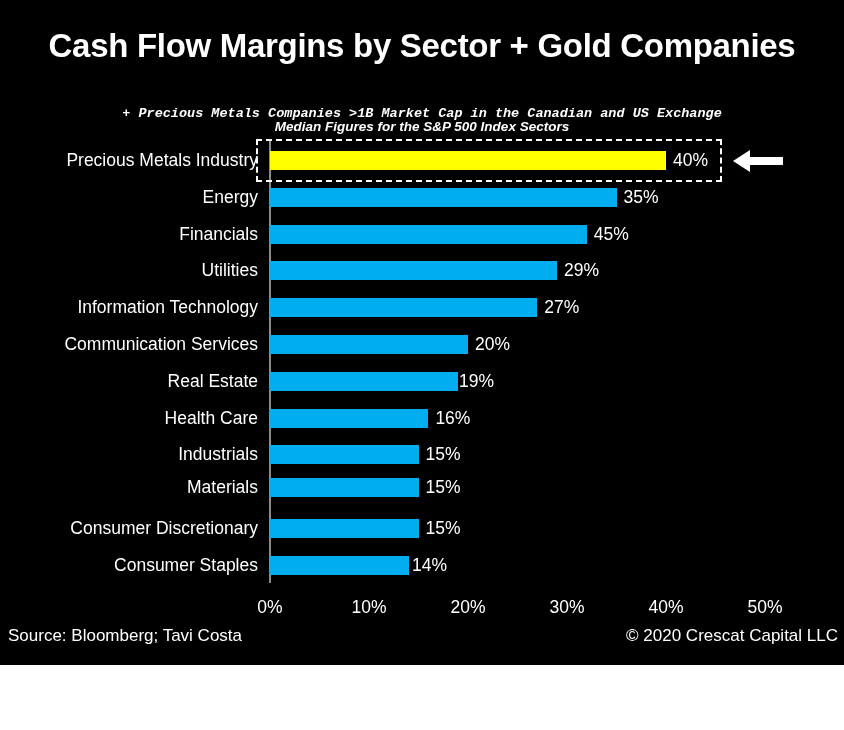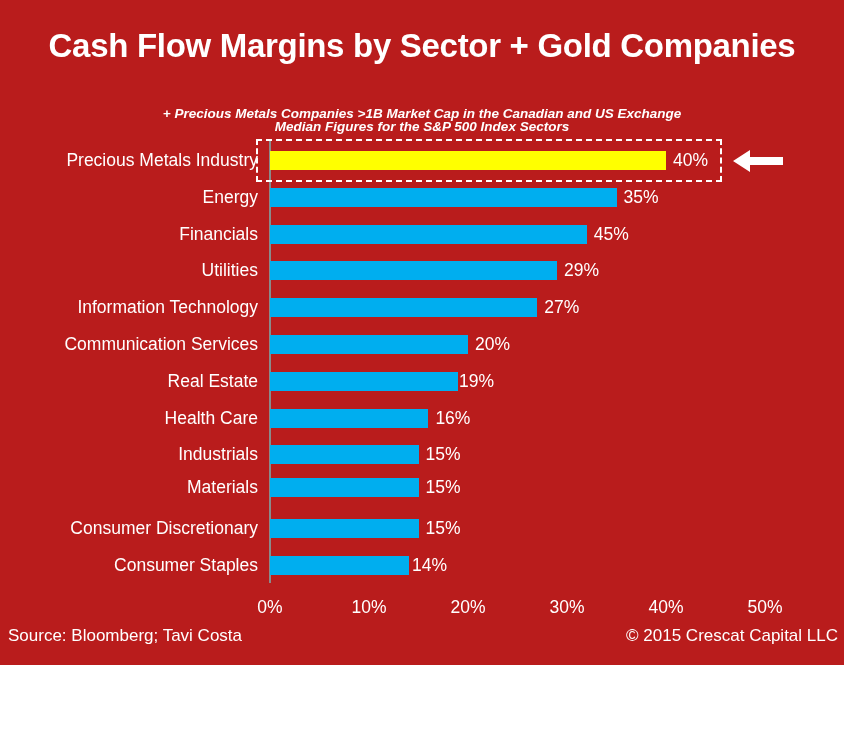--- a/index.html
+++ b/index.html
@@ -10,21 +10,21 @@
   body {
     width: 844px;
     height: 730px;
     font-family: "Liberation Sans", sans-serif;
     overflow: hidden;
   }
   #chart-card {
     position: relative;
     width: 844px;
     height: 717px;
-    background: #b91c1c;
+    background: #000000;
     overflow: hidden;
   }
   #chart-title {
     position: absolute;
     top: 27px;
     left: 0;
     width: 844px;
     text-align: center;
     color: #ffffff;
     font-size: 33px;
@@ -50,20 +50,21 @@
     position: absolute;
     top: 106px;
     left: 0;
     width: 844px;
     text-align: center;
     color: #ffffff;
     font-size: 13.5px;
     font-weight: bold;
     font-style: italic;
     white-space: nowrap;
+    font-family: Liberation Mono, monospace;
   }
 
   #plot {
     position: absolute;
     left: 0;
     top: 0;
     width: 844px;
     height: 665px;
   }
 
@@ -268,17 +269,17 @@
         <div class="xtick-label" style="left: 369px;">10%</div>
         <div class="xtick-label" style="left: 468px;">20%</div>
         <div class="xtick-label" style="left: 567px;">30%</div>
         <div class="xtick-label" style="left: 666px;">40%</div>
         <div class="xtick-label" style="left: 765px;">50%</div>
       </div>
 
   </div>
 
   <div id="footer-left">Source: Bloomberg; Tavi Costa</div>
-  <div id="footer-right">© 2015 Crescat Capital LLC</div>
+  <div id="footer-right">© 2020 Crescat Capital LLC</div>
 
 </div>
 
 <div id="page-bottom-fill"></div>
 
 </body></html>

